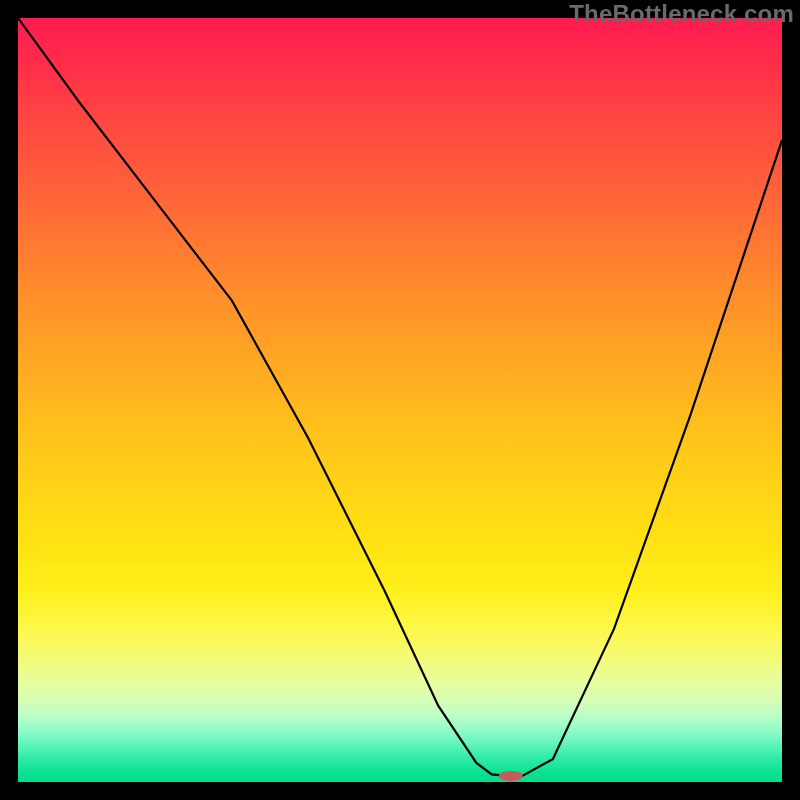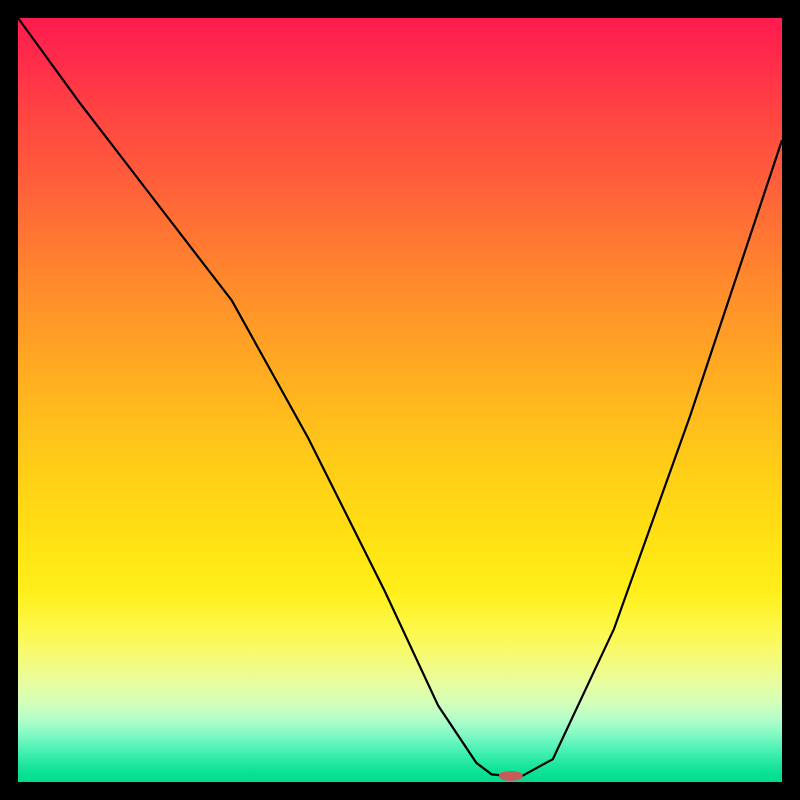--- a/index.html
+++ b/index.html
@@ -87,13 +87,14 @@
 
   <div class="plot-area">
     <div class="gradient-bg"></div>
 
     <svg class="curve-svg" viewBox="0 0 764 764" preserveAspectRatio="none">
       <path class="curve-path" d="M0.0 0.0 L61.1 84.0 L137.5 183.4 L213.9 282.7 L290.3 420.2 L366.7 573.0 L420.2 687.6 L458.4 744.9 L473.7 756.4 L489.0 757.9 L504.2 757.9 L534.8 741.1 L595.9 611.2 L672.3 397.3 L748.7 168.1 L764.0 122.2"></path>
       <ellipse class="marker" cy="757.9" rx="12" ry="5" cx="492.8"></ellipse>
     </svg>
   </div>
 
+  <div class="watermark">TheBottleneck.com</div>
 </div>
 
 </body></html>

